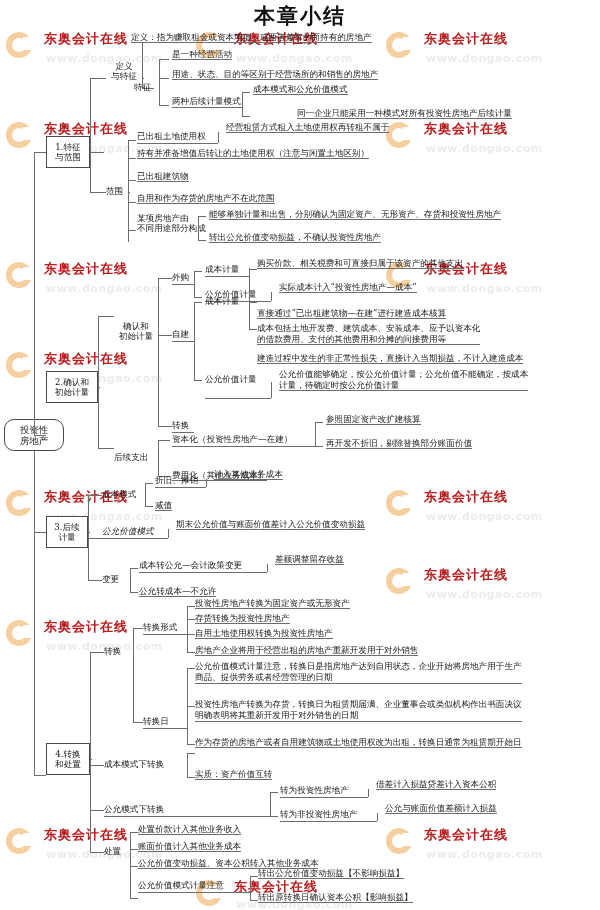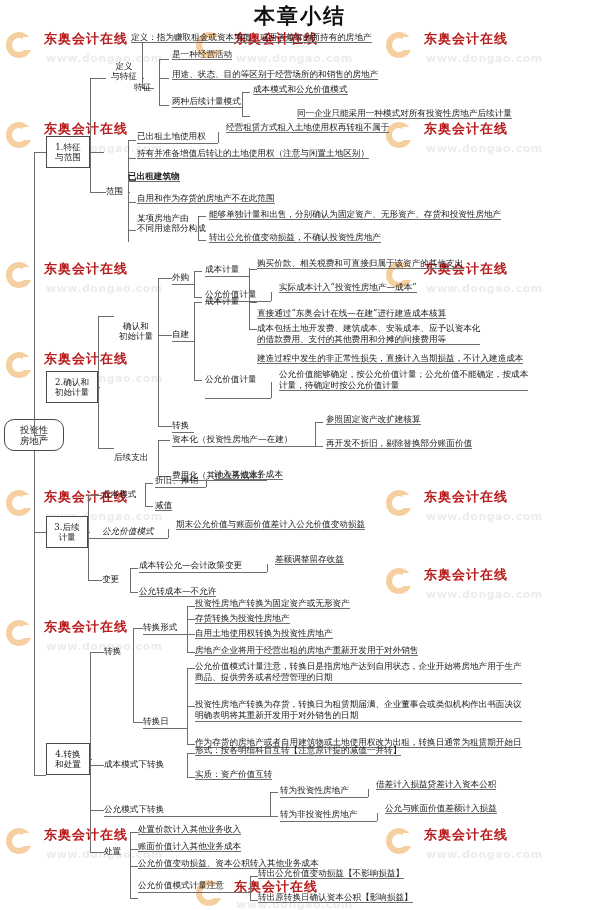--- a/index.html
+++ b/index.html
@@ -179,21 +179,21 @@
   <div class="ln lnh" style="left:128px;top:202px;width:8px;"></div>
   <div class="ln lnh" style="left:128px;top:192px;width:2px;"></div>
   <div class="ln lnh" style="left:128px;top:230px;width:8px;"></div>
 
   <div class="nd t9" style="left:137px;top:131px;">已出租土地使用权</div>
   <div class="ln lnh" style="left:137px;top:143px;width:81px;"></div>
   <div class="ln lnv" style="left:218px;top:132px;height:11px;"></div>
   <div class="nd t9 ul" style="left:226px;top:122px;">经营租赁方式租入土地使用权再转租不属于</div>
 
   <div class="nd t9 ul" style="left:137px;top:148px;">持有并准备增值后转让的土地使用权（注意与闲置土地区别）</div>
-  <div class="nd t9 ul" style="left:128px;top:171px;font-weight:bold;">已出租建筑物</div>
+  <div class="nd t9 ul" style="left:137px;top:171px;">已出租建筑物</div>
   <div class="nd t9 ul" style="left:137px;top:193px;">自用和作为存货的房地产不在此范围</div>
   <div class="nd t9" style="left:137px;top:213px;line-height:1.2;">某项房地产由
 不同用途部分构成</div>
   <div class="ln lnv" style="left:198px;top:216px;height:24px;"></div>
   <div class="ln lnh" style="left:198px;top:216px;width:8px;"></div>
   <div class="ln lnh" style="left:198px;top:240px;width:8px;"></div>
   <div class="nd t9 ul" style="left:209px;top:209px;">能够单独计量和出售，分别确认为固定资产、无形资产、存货和投资性房地产</div>
   <div class="nd t9 ul" style="left:209px;top:232px;">转出公允价值变动损益，不确认投资性房地产</div>
 
   <div class="box nd t9" style="left:46px;top:371px;width:52px;height:32px;">2.确认和
@@ -230,21 +230,21 @@
   <div class="ln lnh" style="left:172px;top:341px;width:22px;"></div>
   <div class="ln lnv" style="left:194px;top:302px;height:78px;"></div>
   <div class="ln lnh" style="left:194px;top:302px;width:8px;"></div>
   <div class="ln lnh" style="left:194px;top:380px;width:8px;"></div>
 
   <div class="nd t9" style="left:205px;top:296px;">成本计量</div>
   <div class="ln lnv" style="left:249px;top:269px;height:60px;"></div>
   <div class="ln lnh" style="left:249px;top:269px;width:8px;"></div>
   <div class="ln lnh" style="left:249px;top:302px;width:8px;"></div>
   <div class="ln lnh" style="left:249px;top:329px;width:8px;"></div>
-  <div class="nd t9 ul" style="left:257px;top:308px;">直接通过“东奥会计在线—在建”进行建造成本核算</div>
+  <div class="nd t9 ul" style="left:257px;top:308px;">直接通过“已出租建筑物—在建”进行建造成本核算</div>
   <div class="nd t9 ul" style="left:257px;top:323px;line-height:1.25;">成本包括土地开发费、建筑成本、安装成本、应予以资本化
 的借款费用、支付的其他费用和分摊的间接费用等</div>
   <div class="nd t9 ul" style="left:257px;top:353px;">建造过程中发生的非正常性损失，直接计入当期损益，不计入建造成本</div>
 
   <div class="nd t9" style="left:205px;top:374px;">公允价值计量</div>
   <div class="ln lnh" style="left:205px;top:398px;width:66px;"></div>
   <div class="ln lnv" style="left:271px;top:382px;height:16px;"></div>
   <div class="nd t9 ul" style="left:279px;top:369px;line-height:1.25;">公允价值能够确定，按公允价值计量；公允价值不能确定，按成本
 计量，待确定时按公允价值计量</div>
 
@@ -341,21 +341,20 @@
 商品、提供劳务或者经营管理的日期</div>
   <div class="nd t9 ul" style="left:195px;top:699px;line-height:1.3;">投资性房地产转换为存货，转换日为租赁期届满、企业董事会或类似机构作出书面决议
 明确表明将其重新开发用于对外销售的日期</div>
   <div class="nd t9 ul" style="left:195px;top:737px;">作为存货的房地产或者自用建筑物或土地使用权改为出租，转换日通常为租赁期开始日</div>
 
   <div class="nd t9" style="left:104px;top:759px;">成本模式下转换</div>
   <div class="ln lnv" style="left:187px;top:753px;height:24px;"></div>
   <div class="ln lnh" style="left:187px;top:753px;width:8px;"></div>
   <div class="ln lnh" style="left:187px;top:777px;width:8px;"></div>
 
-  <div class="nd t9 ul" style="left:195px;top:745px;">形式：按各明细科目互转【注意原计提的减值一并转】</div>
   <div class="nd t9 ul" style="left:195px;top:769px;">实质：资产价值互转</div>
 
   <div class="nd t9" style="left:104px;top:804px;">公允模式下转换</div>
   <div class="ln lnh" style="left:104px;top:816px;width:166px;"></div>
   <div class="ln lnv" style="left:270px;top:792px;height:24px;"></div>
   <div class="ln lnh" style="left:270px;top:792px;width:8px;"></div>
   <div class="ln lnh" style="left:270px;top:816px;width:8px;"></div>
 
   <div class="nd t9" style="left:280px;top:785px;">转为投资性房地产</div>
   <div class="ln lnh" style="left:280px;top:797px;width:88px;"></div>

